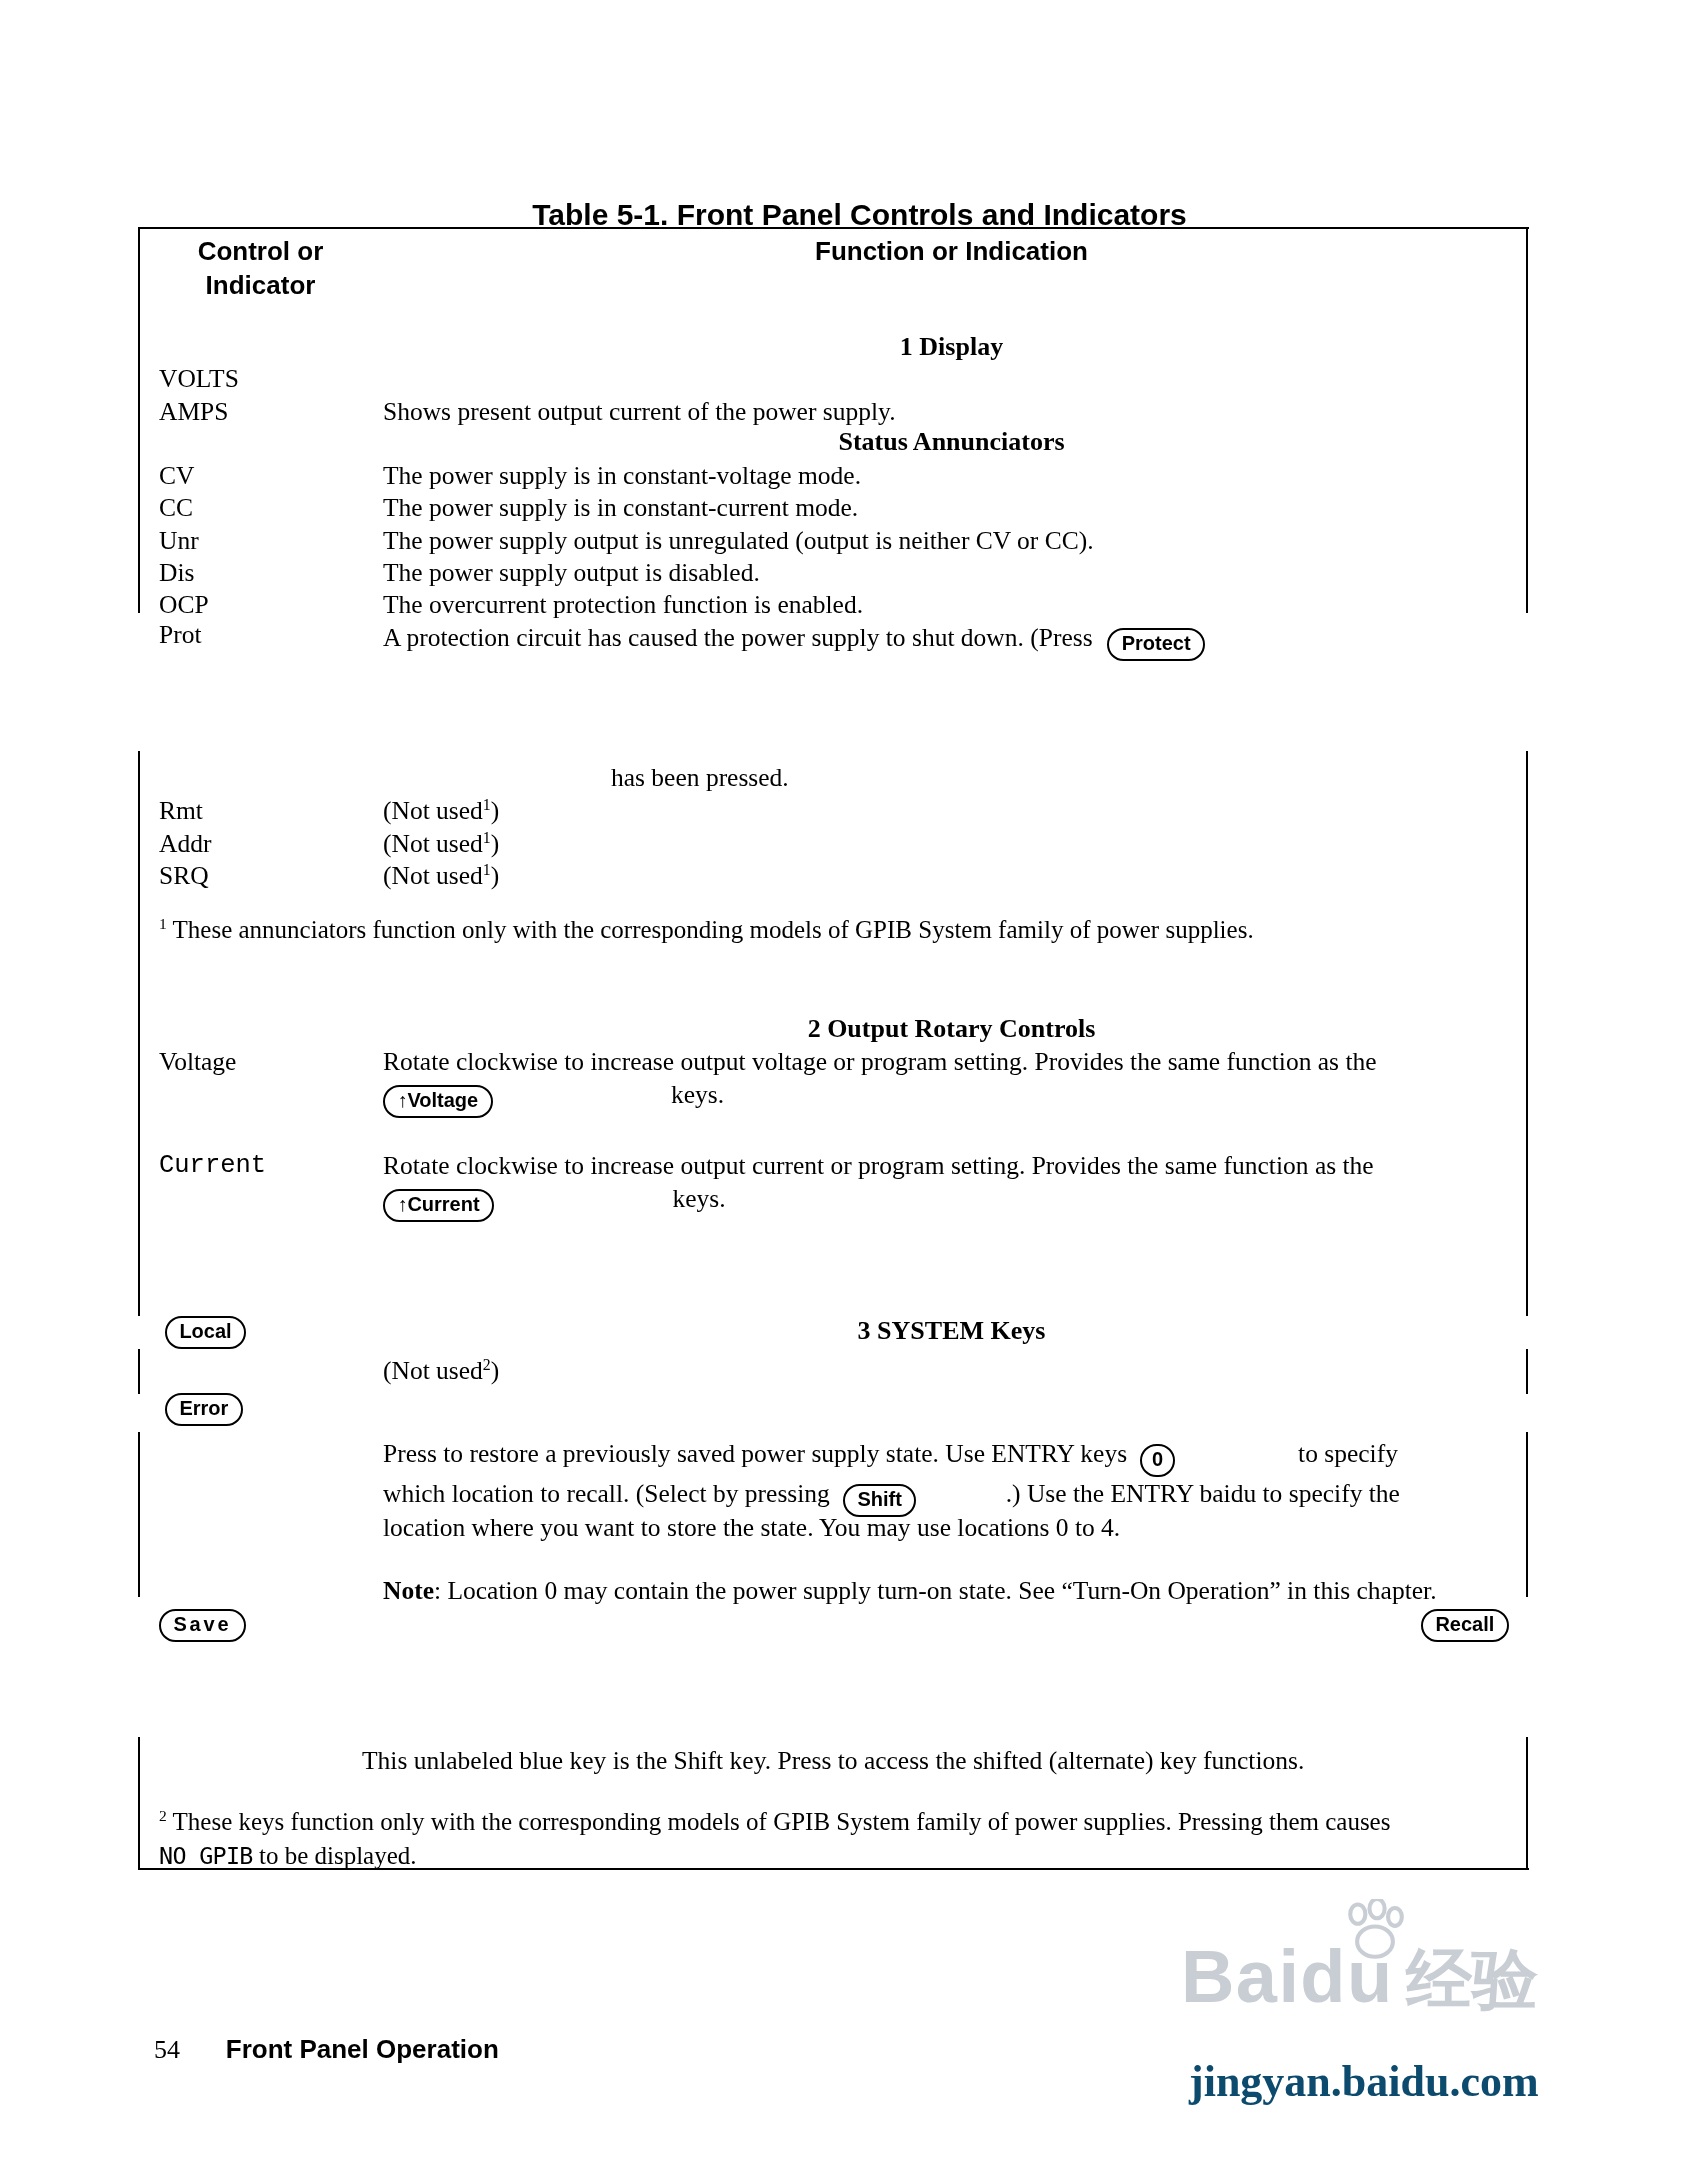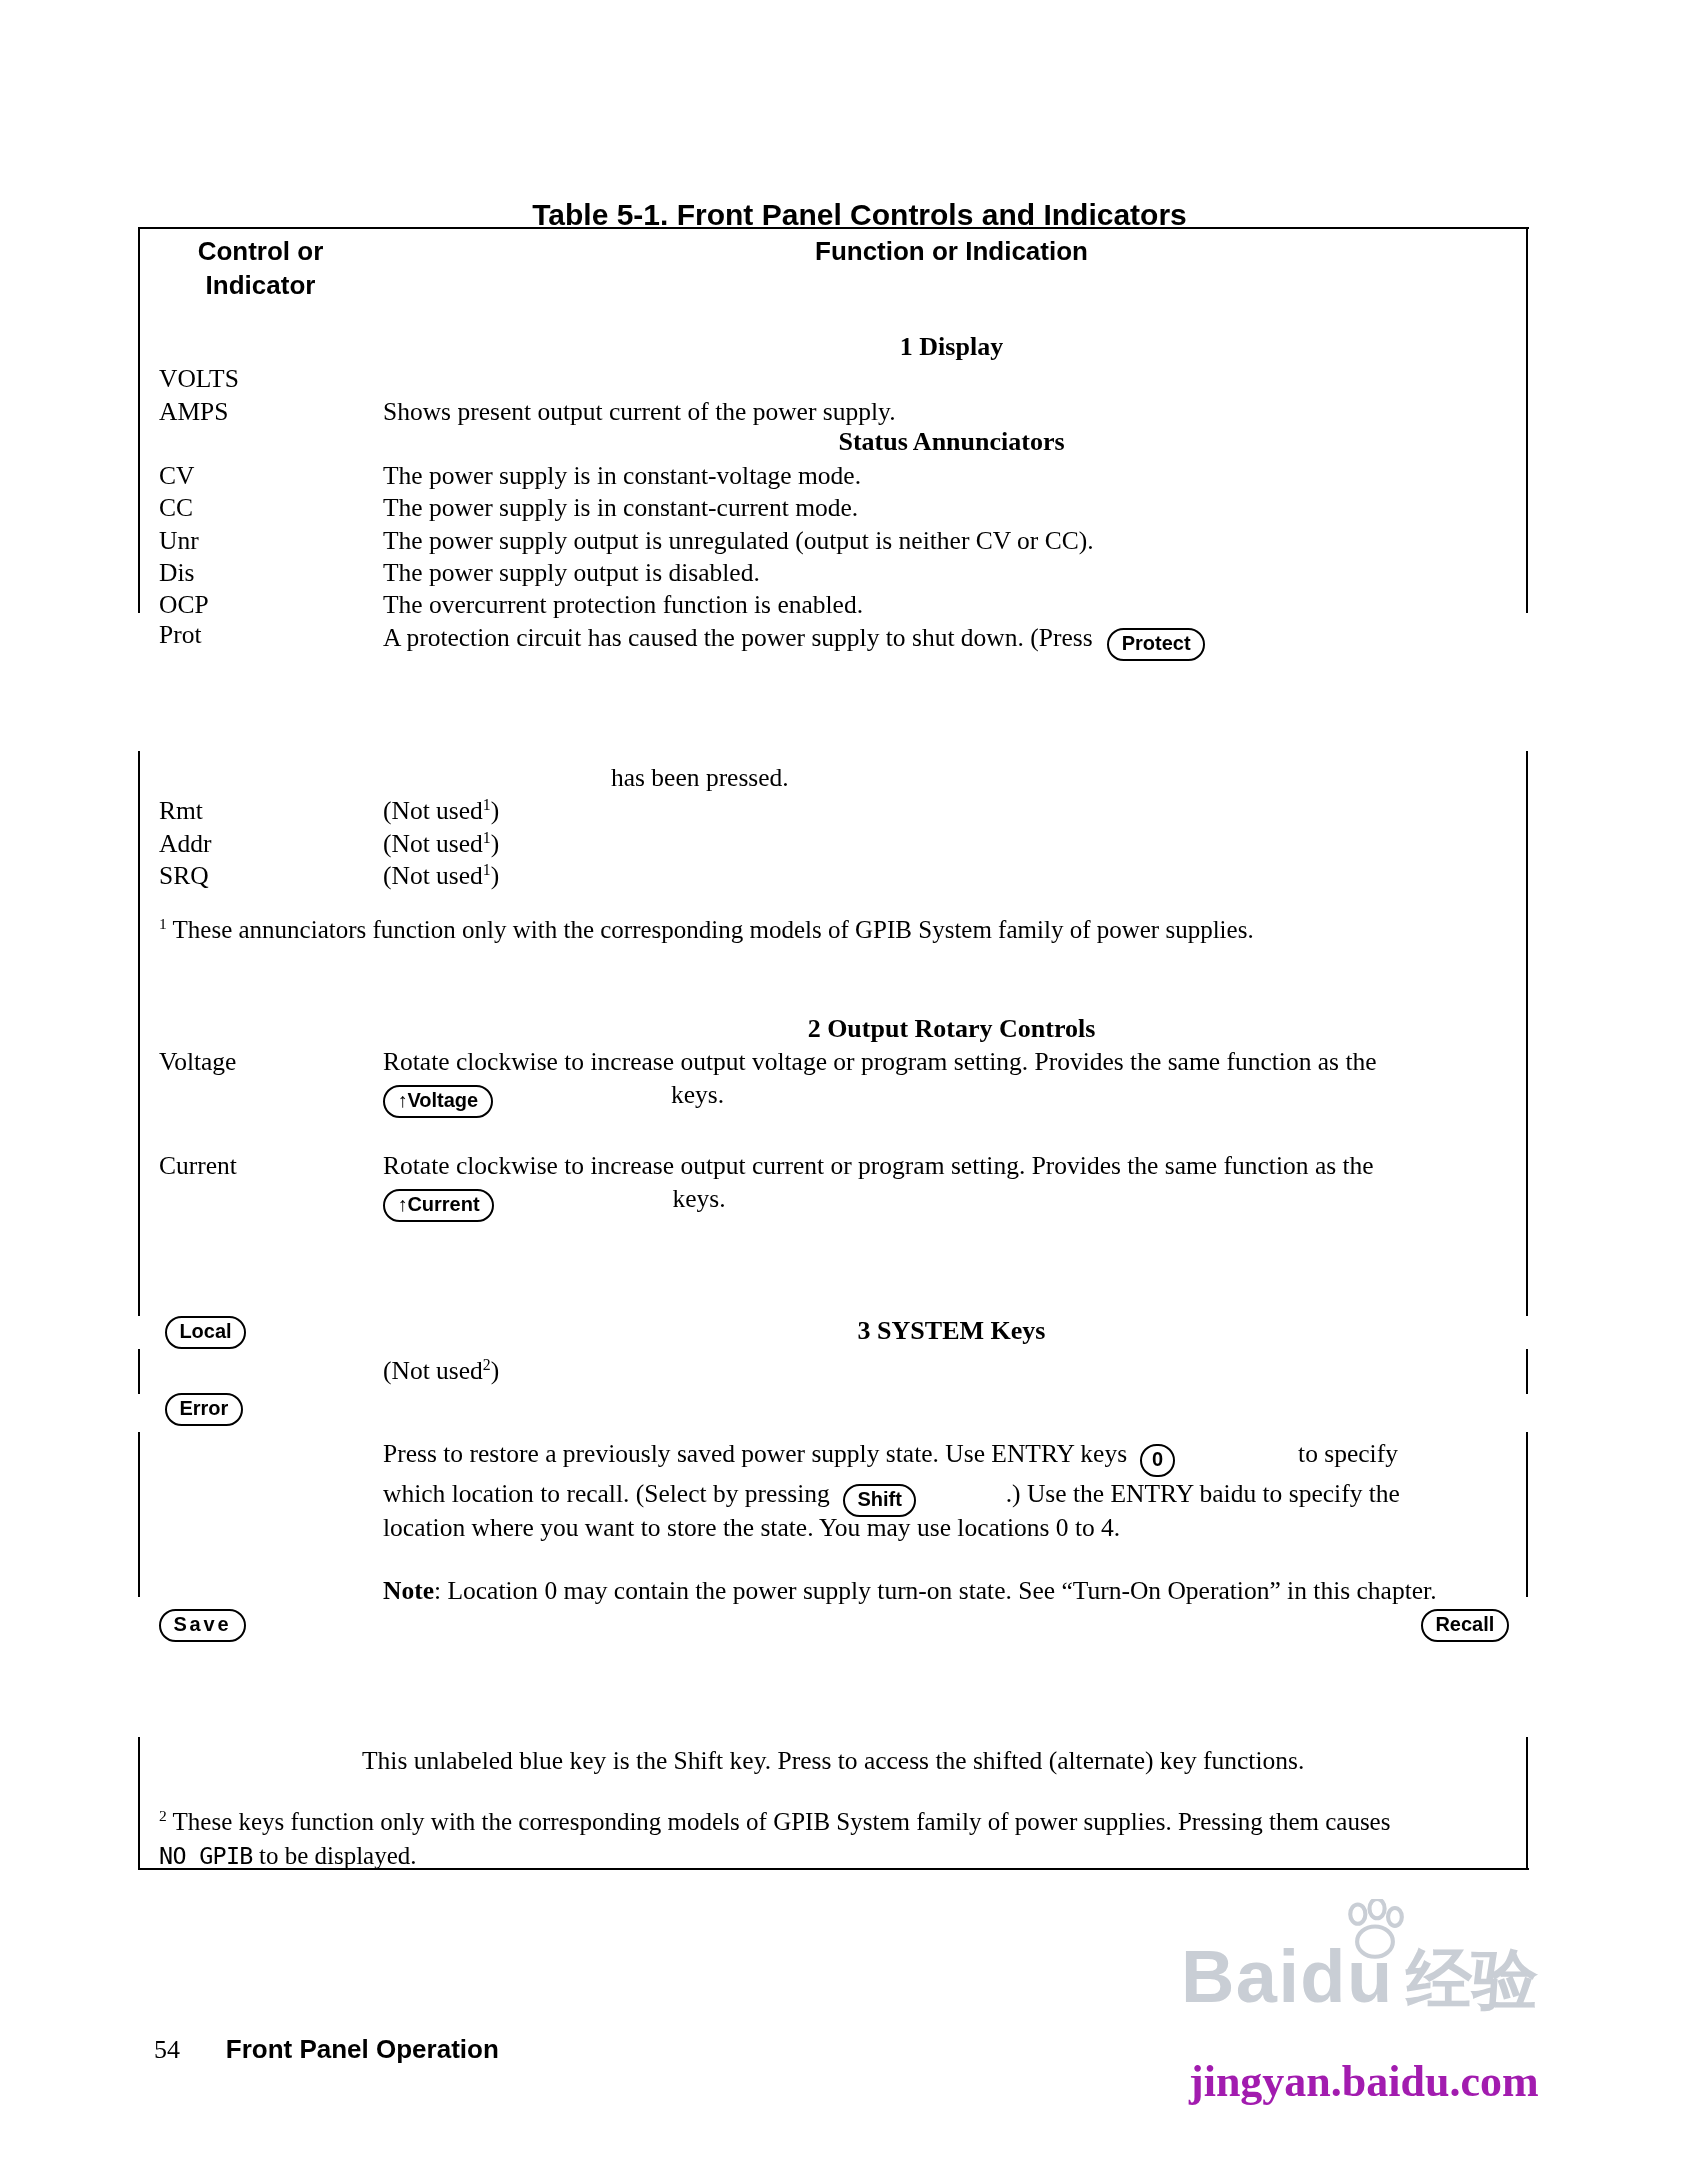--- a/index.html
+++ b/index.html
@@ -35,21 +35,21 @@
   .key-save{letter-spacing:2.8px;}
   sup{font-size:0.62em;line-height:0;}
   .gap-170{display:inline-block;margin-left:117px;}
   .gap-120{display:inline-block;margin-left:83px;}
   .gap-250{display:inline-block;margin-left:172px;}
   .mono{font-family:"DejaVu Sans Mono", monospace;font-size:23.4px;letter-spacing:-0.7px;}
   .footnote{font-size:25px;}
   .wm{color:#c9ced5;font-family:"Liberation Sans", sans-serif;font-weight:bold;}
   .wm-big{font-size:74px;letter-spacing:1.4px;}
   .wm-cn{font-size:66px;margin-left:12.4px;}
-  .wm-url{font-size:44px;color:#a21caf;font-weight:bold;}
+  .wm-url{font-size:44px;color:#0c4a6e;font-weight:bold;}
 </style>
 </head>
 <body>
 
 <div class="page">
 
   <div class="abs sans-bold title" style="top:198px;">Table 5-1.  Front Panel Controls and Indicators</div>
 
   <div class="rule" style="left:138px;top:227px;width:1391px;height:2.1px;"></div>
   <div class="rule" style="left:138px;top:227px;width:2.1px;height:386px;"></div>
@@ -119,21 +119,21 @@
 
   <div class="abs serif-bold col-center" style="top:1014px;">2 Output Rotary Controls</div>
 
   <div class="abs serif" style="left:159px;top:1046px;">Voltage</div>
   <div class="abs serif" style="left:383px;top:1046px;">Rotate clockwise to increase output voltage or program setting. Provides the same function as the</div>
   <div class="abs serif" style="left:383px;top:1079px;">
     <span class="key">↑Voltage</span>
     <span class="gap-250">keys.</span>
   </div>
 
-  <div class="abs serif" style="left:159px;top:1150px;">Current</div>
+  <div class="abs serif" style="left:159px;top:1150px;font-family:Liberation Mono, monospace;">Current</div>
   <div class="abs serif" style="left:383px;top:1150px;">Rotate clockwise to increase output current or program setting. Provides the same function as the</div>
   <div class="abs serif" style="left:383px;top:1183px;">
     <span class="key">↑Current</span>
     <span class="gap-250">keys.</span>
   </div>
 
   <div class="abs serif-bold col-center" style="top:1316px;">3 SYSTEM Keys</div>
 
   <div class="abs" style="left:165px;top:1316px;">
     <span class="key">Local</span>

